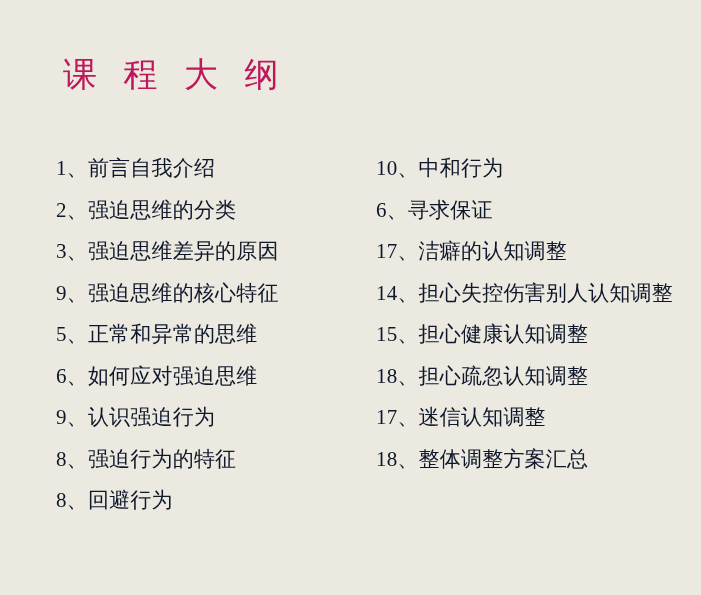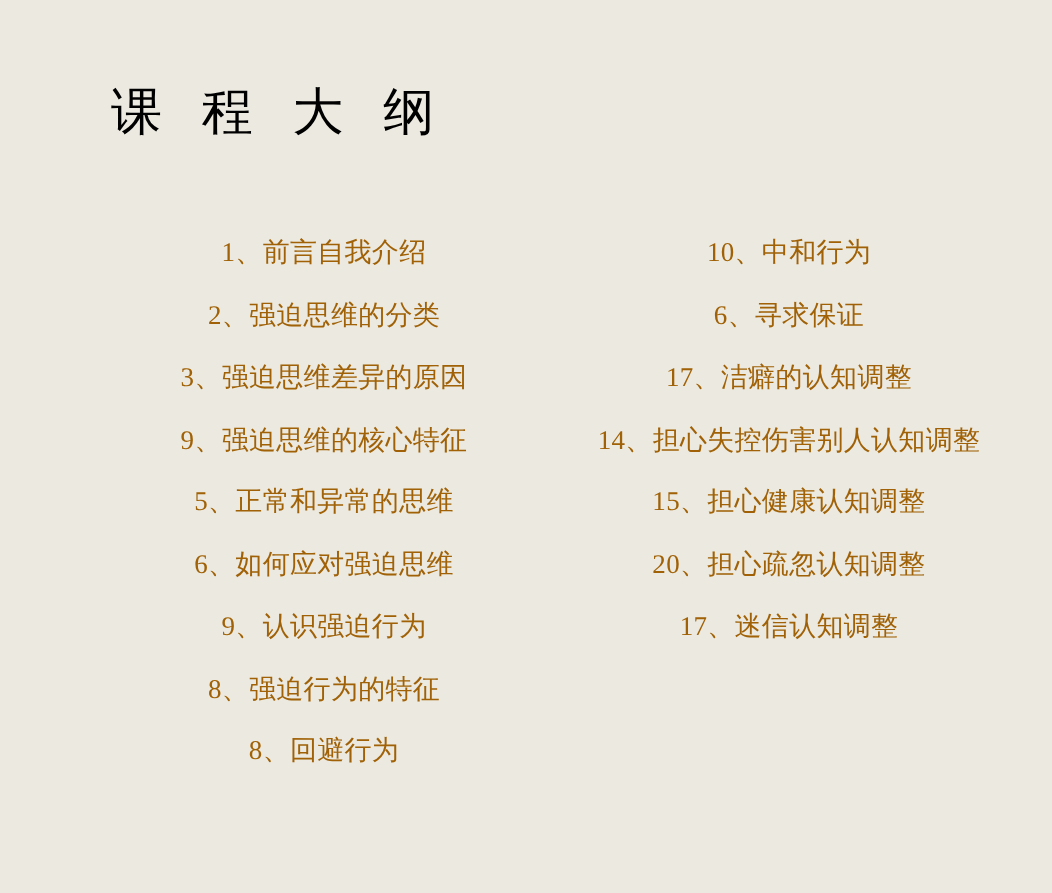--- a/index.html
+++ b/index.html
@@ -15,26 +15,26 @@
     overflow: hidden;
   }
   .slide {
     position: relative;
     width: 701px;
     height: 595px;
     box-sizing: border-box;
   }
   .title {
     position: absolute;
-    left: 74px;
+    left: 63px;
     top: 52px;
     font-size: 34px;
     letter-spacing: 9px;
     font-weight: 400;
-    color: #000000;
+    color: #be185d;
     white-space: nowrap;
   }
   .columns {
     position: absolute;
     left: 56px;
     top: 148px;
     width: 620px;
     display: flex;
     flex-direction: row;
     align-items: flex-start;
@@ -43,26 +43,25 @@
     display: flex;
     flex-direction: column;
   }
   .col-left {
     width: 320px;
   }
   .col-right {
     width: 300px;
   }
   .item {
-    font-size: 18px;
+    font-size: 21px;
     line-height: 41.5px;
-    color: #a16207;
+    color: #0f172a;
     white-space: nowrap;
     letter-spacing: 0.2px;
-    text-align: center;
   }
 </style>
 </head>
 <body>
 
 <div class="slide">
 
   <div class="title">课 程 大 纲</div>
 
   <div class="columns">
@@ -78,18 +77,19 @@
       <div class="item">8、强迫行为的特征</div>
       <div class="item">8、回避行为</div>
     </div>
 
     <div class="col col-right">
       <div class="item">10、中和行为</div>
       <div class="item">6、寻求保证</div>
       <div class="item">17、洁癖的认知调整</div>
       <div class="item">14、担心失控伤害别人认知调整</div>
       <div class="item">15、担心健康认知调整</div>
-      <div class="item">20、担心疏忽认知调整</div>
+      <div class="item">18、担心疏忽认知调整</div>
       <div class="item">17、迷信认知调整</div>
+      <div class="item">18、整体调整方案汇总</div>
     </div>
 
   </div>
 </div>
 
 </body></html>

